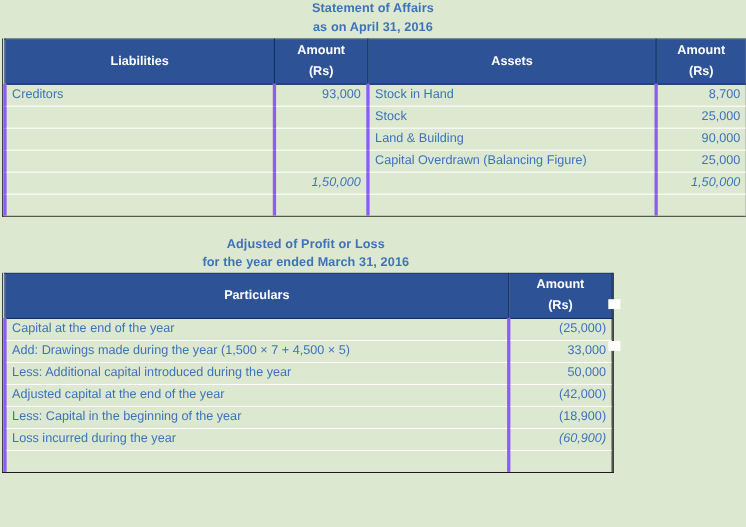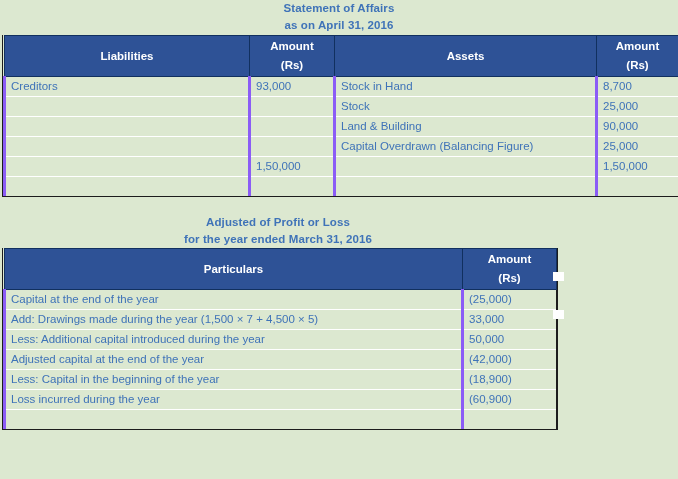--- a/index.html
+++ b/index.html
@@ -58,27 +58,27 @@
     vertical-align: middle;
     border-left: 3px solid #8b5cf6;
     border-right: 1px solid #1c1c1c;
     border-top: 1px solid #ffffff;
     border-bottom: none;
     white-space: nowrap;
     overflow: hidden;
   }
   table.stmt tr.first-body td { border-top: none; }
 
-  .num { }
+  .num { text-align: right; }
   .txt { text-align: left; }
   .indent { padding-left: 20px; }
 
   
   td.rule-top      { border-top: 1px solid #1c1c1c; }
-  td.rule-dbl-bot  { border-bottom: 3px double #1c1c1c; }
+  td.rule-dbl-bot  { border-bottom: 3px double #1c1c1c; font-style: italic; }
   td.blank-cell    { border-top: 1px solid #ffffff; }
 
   
   .table-wrap {
     border: 1px solid #1c1c1c;
     border-top: none;
     width: max-content;
     background: #dce8d0;
   }
 

